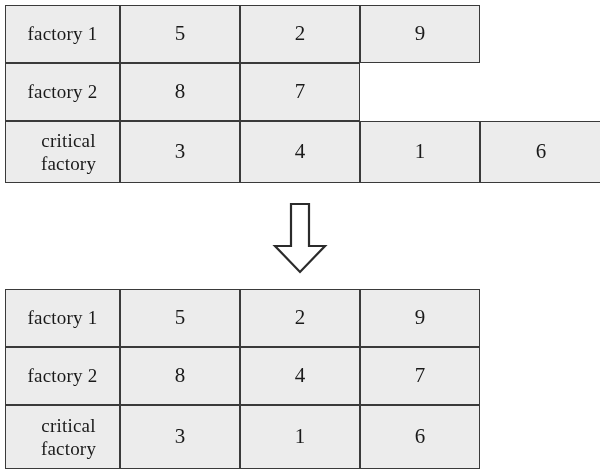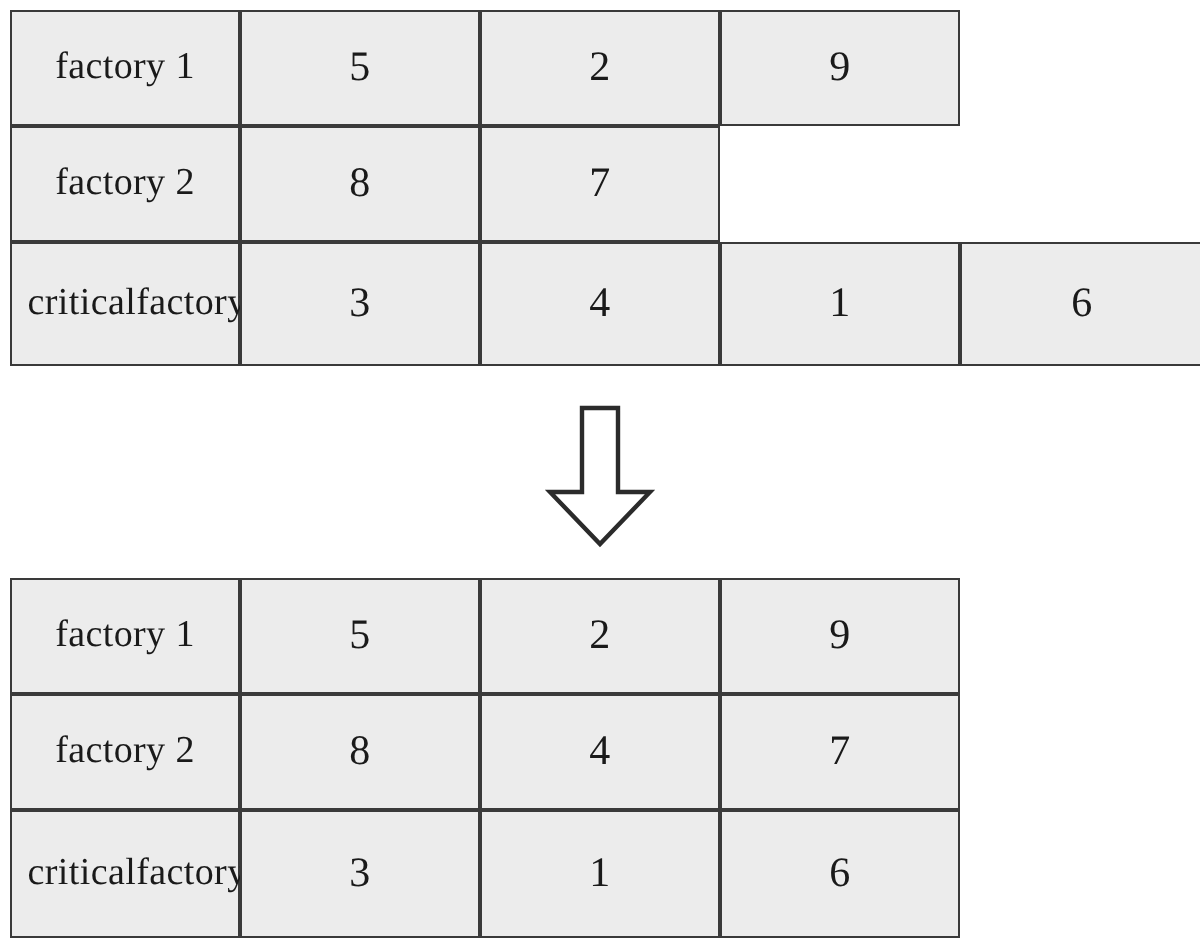--- a/index.html
+++ b/index.html
@@ -33,21 +33,21 @@
     font-size: 21px;
     line-height: 1.12;
     text-align: center;
     letter-spacing: .2px;
     color: #1a1a1a;
   }
   .cell.label {
     font-size: 19px;
   }
   .cell.label.two-line {
-    flex-direction: row;
+    flex-direction: column;
     line-height: 1.22;
     padding-left: 12px;
   }
 
   
   .arrow-wrap {
     position: absolute;
     left: 272px;
     top: 202px;
     width: 56px;

